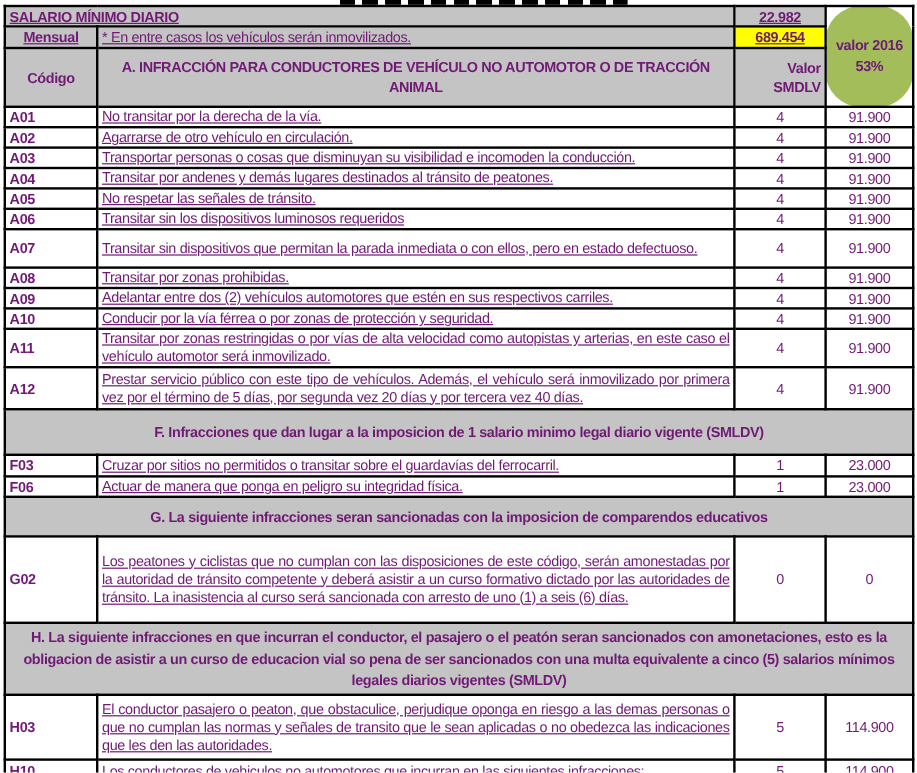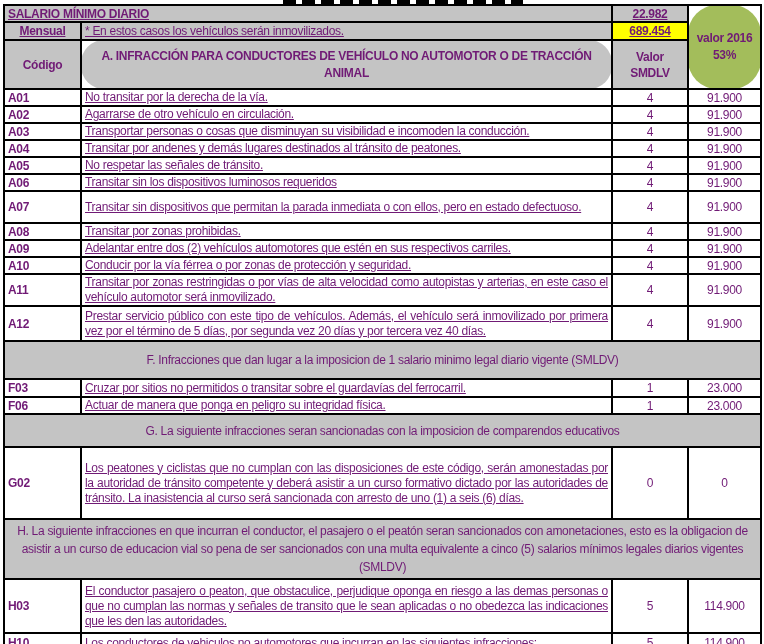--- a/index.html
+++ b/index.html
@@ -42,25 +42,25 @@
   .b{font-weight:bold;}
   .u{text-decoration:underline;}
   .ctr{text-align:center;}
   .lft{text-align:left;}
 
   td.code-cell{text-align:left;font-weight:bold;background:#fff;}
   td.desc-cell{text-align:justify;background:#fff;line-height:15px;padding:0 4px;text-decoration:underline;}
   td.val-cell{text-align:center;background:#fff;}
 
   td.band{
-    background:#C4C4C4;text-align:center;font-weight:normal;
+    background:#C4C4C4;text-align:center;font-weight:bold;
     font-size:12.5px;line-height:18px;padding:0 10px;
   }
-  td.sec-a{line-height:17px;font-size:12.5px;border-radius:23px;}
-  td.valor-hdr{line-height:16px;}
+  td.sec-a{line-height:17px;font-size:12.5px;}
+  td.valor-hdr{line-height:16px;text-align:right;}
   td.green{text-align:center;font-weight:bold;line-height:17px;font-size:12.5px;border-radius:29px;}
 
   
   tr.rh17{height:17px;} tr.rh18{height:18px;} tr.rh49{height:49px;}
   tr.rh16{height:16px;} tr.rh32{height:32px;} tr.rh35{height:35px;margin-top:25px;}
   tr.rh38{height:38px;} tr.rh33{height:33px;} tr.rh72{height:72px;}
   tr.rh60{height:60px;} tr.rh54{height:54px;} tr.rh20{height:20px;}
 </style>
 </head>
 <body>
@@ -81,21 +81,21 @@
       <tr class="rh17">
         <td colspan="2" class="gray b u lft">SALARIO MÍNIMO DIARIO</td>
         <td class="gray b u ctr">22.982</td>
         <td rowspan="3" class="green">
           <div>valor 2016</div>
           <div>53%</div>
         </td>
       </tr>
       <tr class="rh18">
         <td class="gray b u ctr">Mensual</td>
-        <td class="gray u lft">* En estos casos los vehículos serán inmovilizados.</td>
+        <td class="gray u lft">* En entre casos los vehículos serán inmovilizados.</td>
         <td class="yellow b u ctr">689.454</td>
       </tr>
       <tr class="rh49">
         <td class="gray b ctr">Código</td>
         <td class="gray b ctr sec-a">A. INFRACCIÓN PARA CONDUCTORES DE VEHÍCULO NO AUTOMOTOR O DE TRACCIÓN ANIMAL</td>
         <td class="gray b ctr valor-hdr">
           <div>Valor</div>
           <div>SMDLV</div>
         </td>
       </tr>

